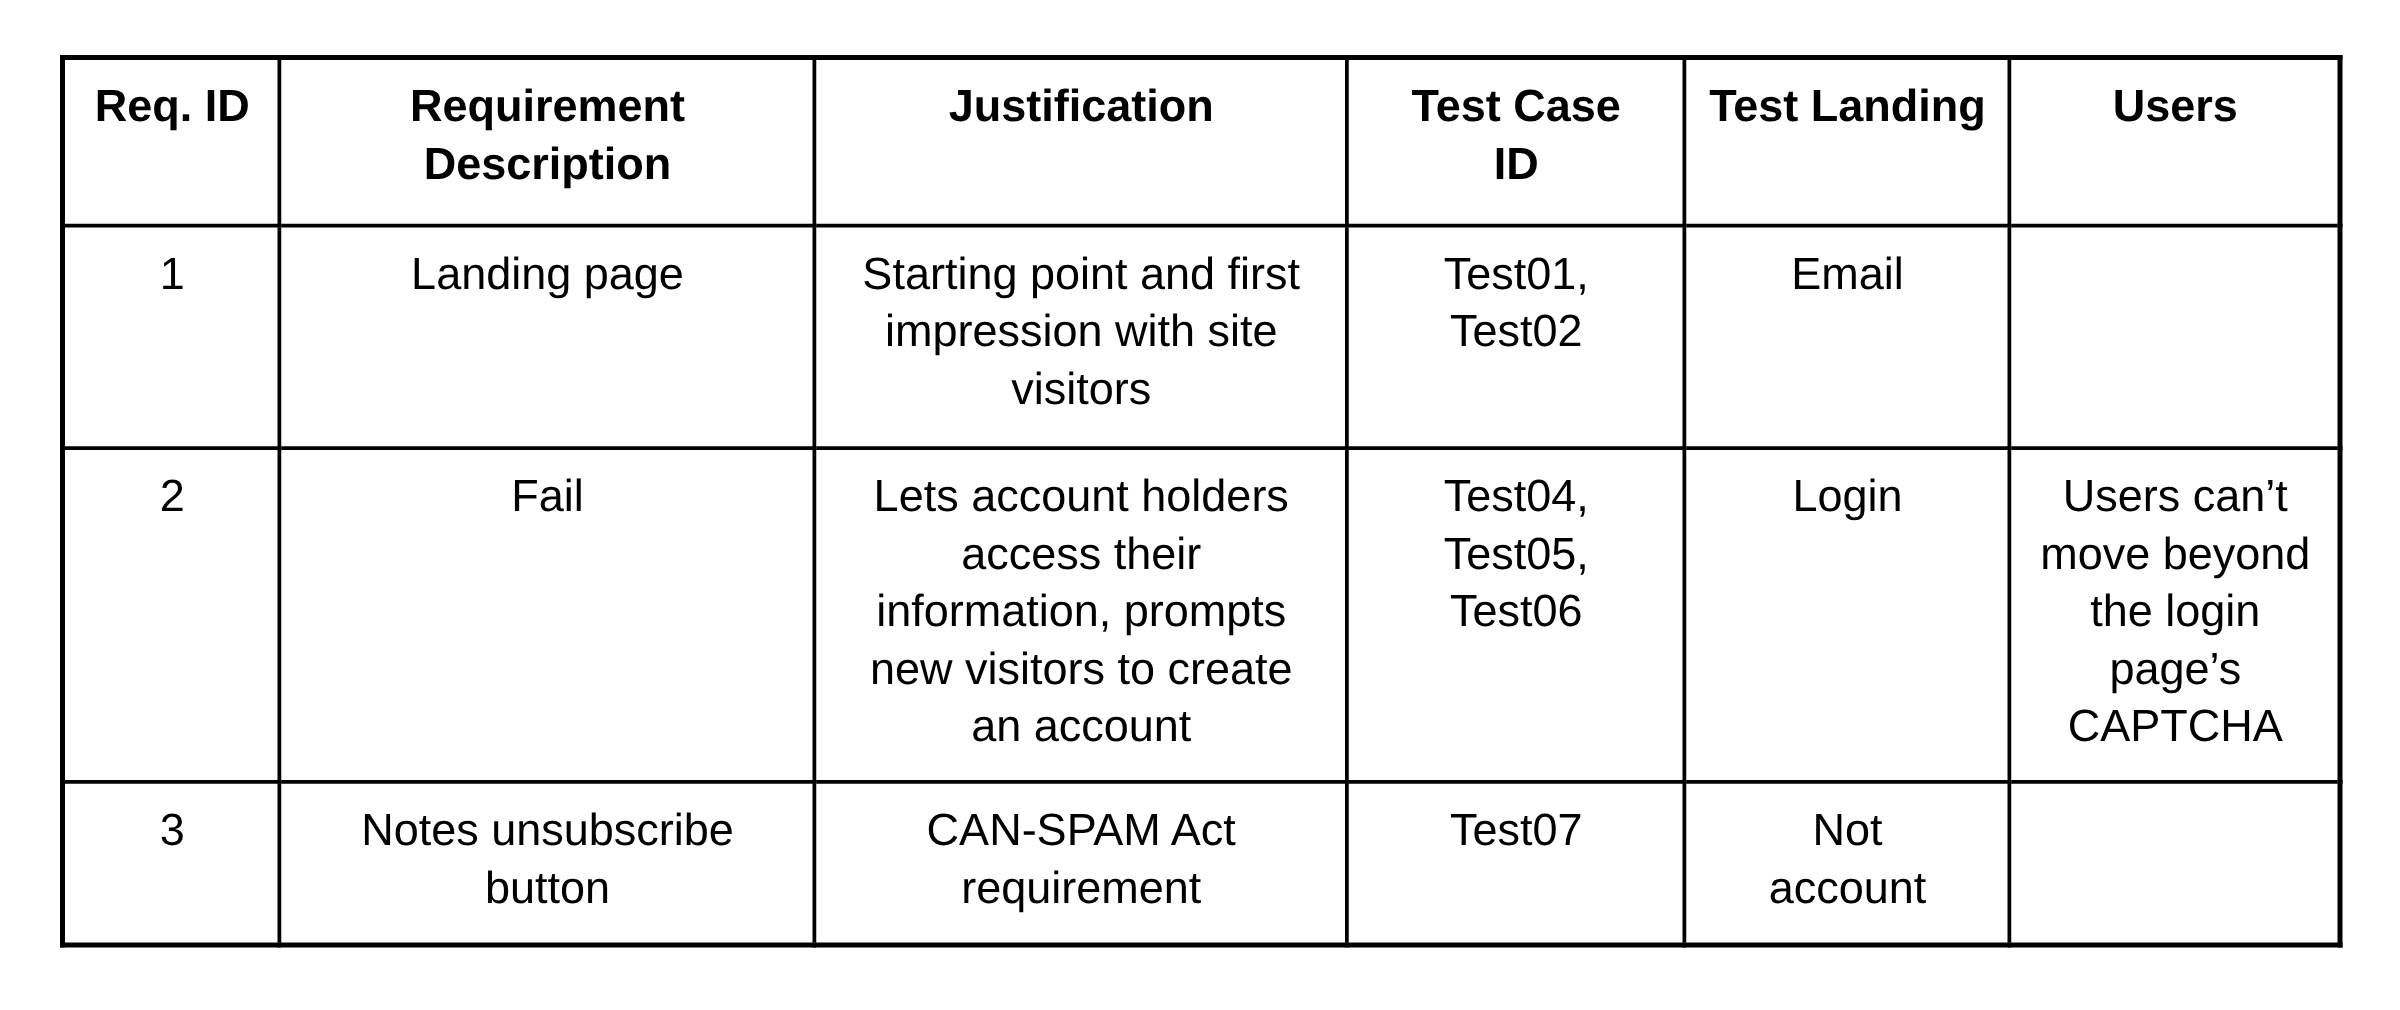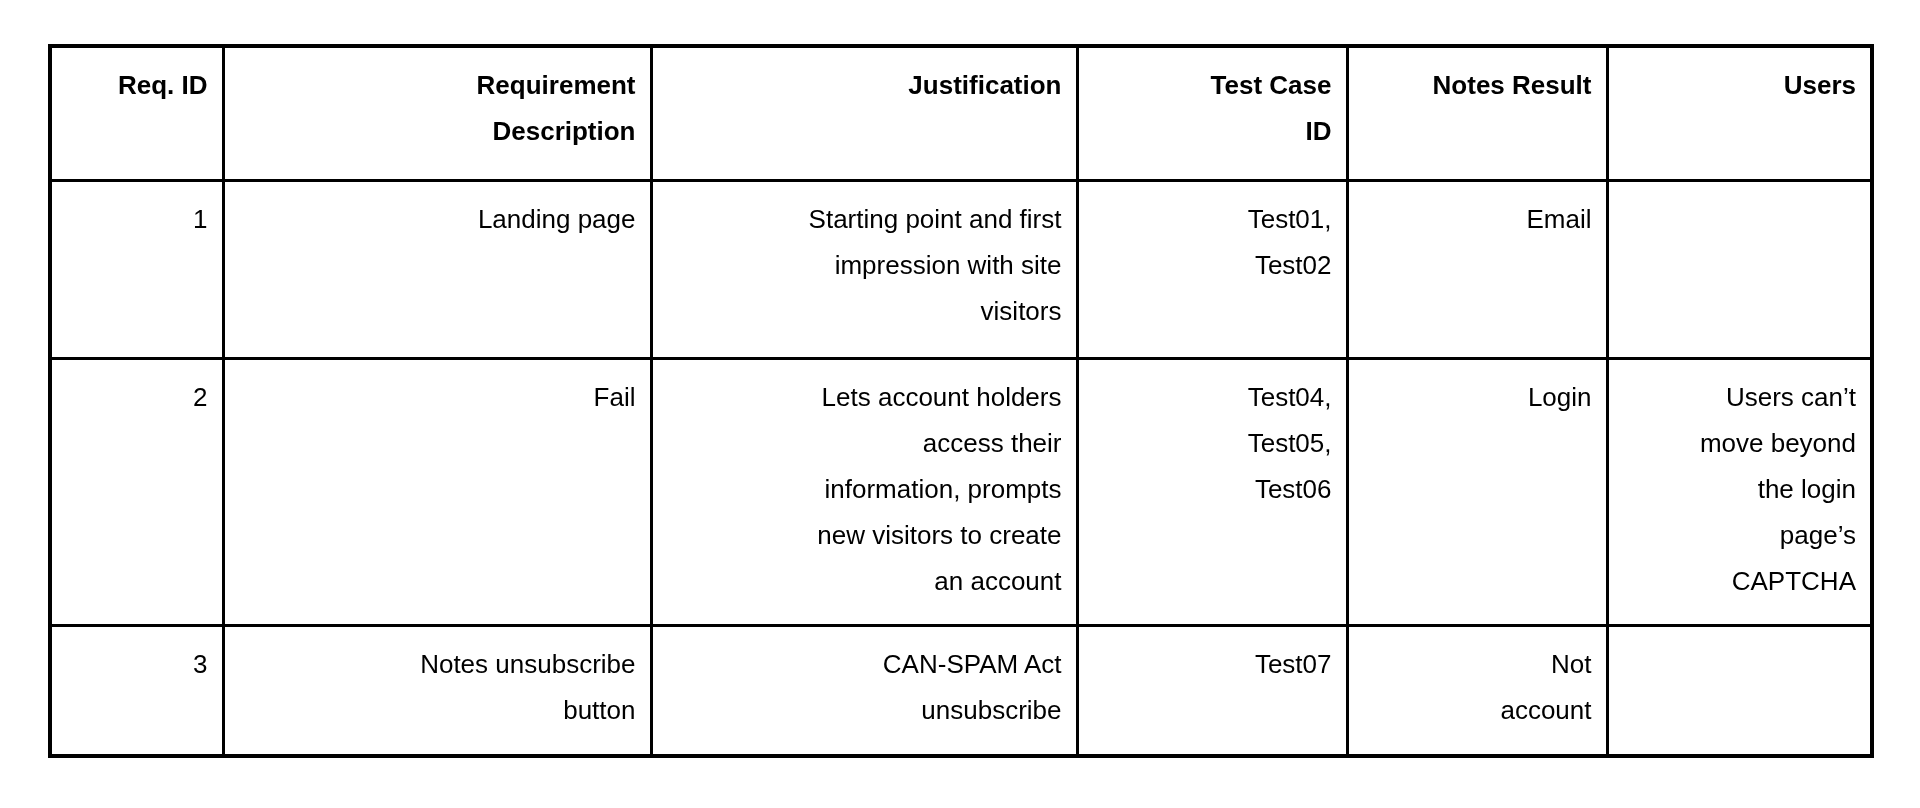--- a/index.html
+++ b/index.html
@@ -24,24 +24,24 @@
     width: 1822px;
     border-collapse: collapse;
     table-layout: fixed;
     background: #ffffff;
     border: 4px solid #000000;
   }
   table.req-table th,
   table.req-table td {
     border: 3px solid #000000;
     vertical-align: top;
-    text-align: right;
+    text-align: center;
     padding: 14px 14px 12px 16px;
     color: #000000;
-    font-size: 26px;
+    font-size: 36px;
     line-height: 46px;
     white-space: pre-line;
     overflow: hidden;
     font-weight: normal;
   }
   table.req-table th {
     font-weight: bold;
   }
   tr.row-head   { height: 134px; }
   tr.row-body-0 { height: 178px; }
@@ -68,21 +68,21 @@
       <col class="c-notes">
     </colgroup>
     <thead>
       <tr class="row-head">
         <th>Req. ID</th>
         <th>Requirement
 Description</th>
         <th>Justification</th>
         <th>Test Case
 ID</th>
-        <th>Notes Result</th>
+        <th>Test Landing</th>
         <th>Users</th>
       </tr>
     </thead>
     <tbody>
       <tr class="row-body-0">
         <td>1</td>
         <td>Landing page</td>
         <td>Starting point and first
 impression with site
 visitors</td>
@@ -107,21 +107,21 @@
 move beyond
 the login
 page’s
 CAPTCHA</td>
       </tr>
       <tr class="row-body-2">
         <td>3</td>
         <td>Notes unsubscribe
 button</td>
         <td>CAN-SPAM Act
-unsubscribe</td>
+requirement</td>
         <td>Test07</td>
         <td>Not
 account</td>
         <td></td>
       </tr>
     </tbody>
   </table>
 </div>
 
 </body></html>

